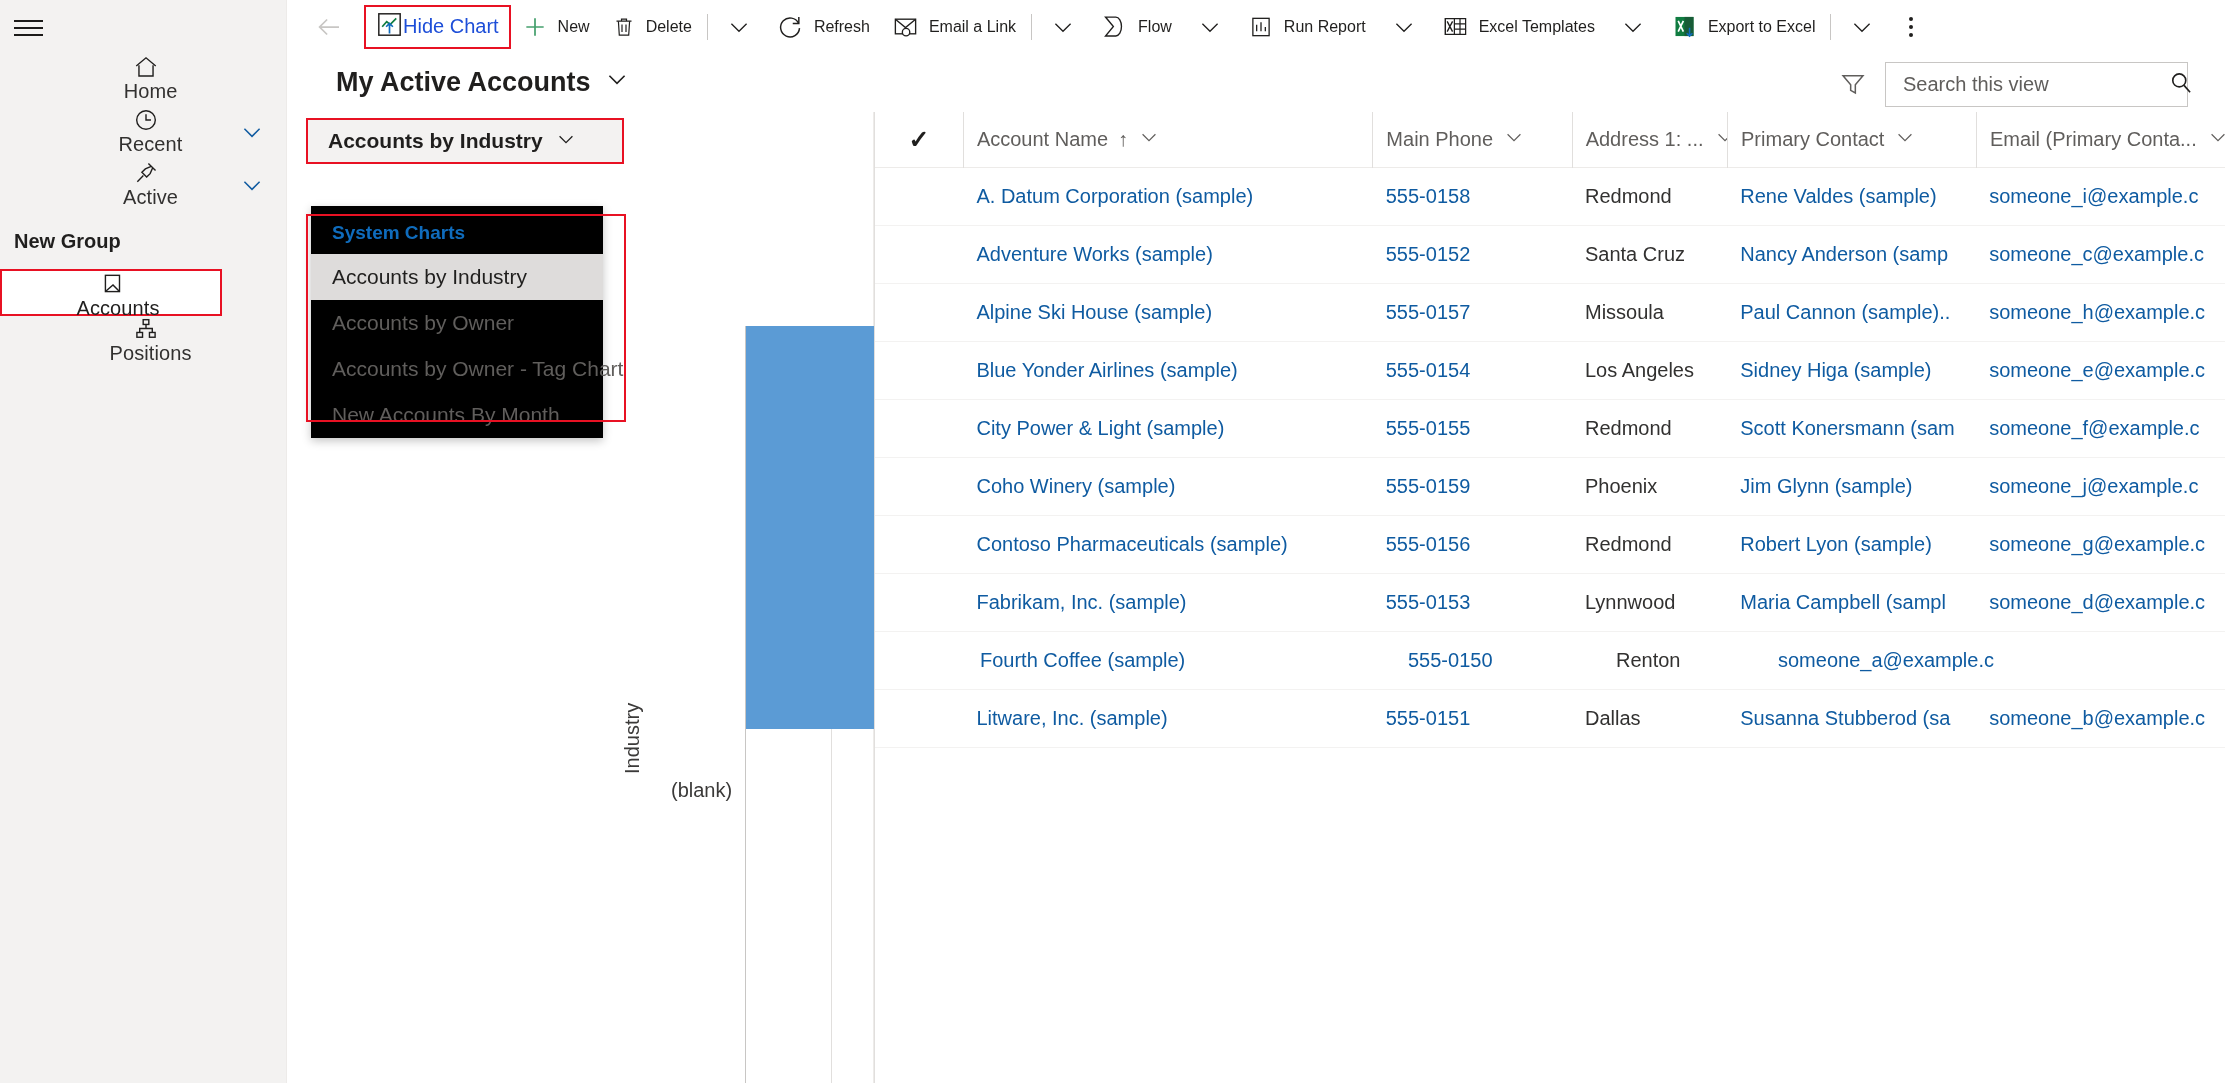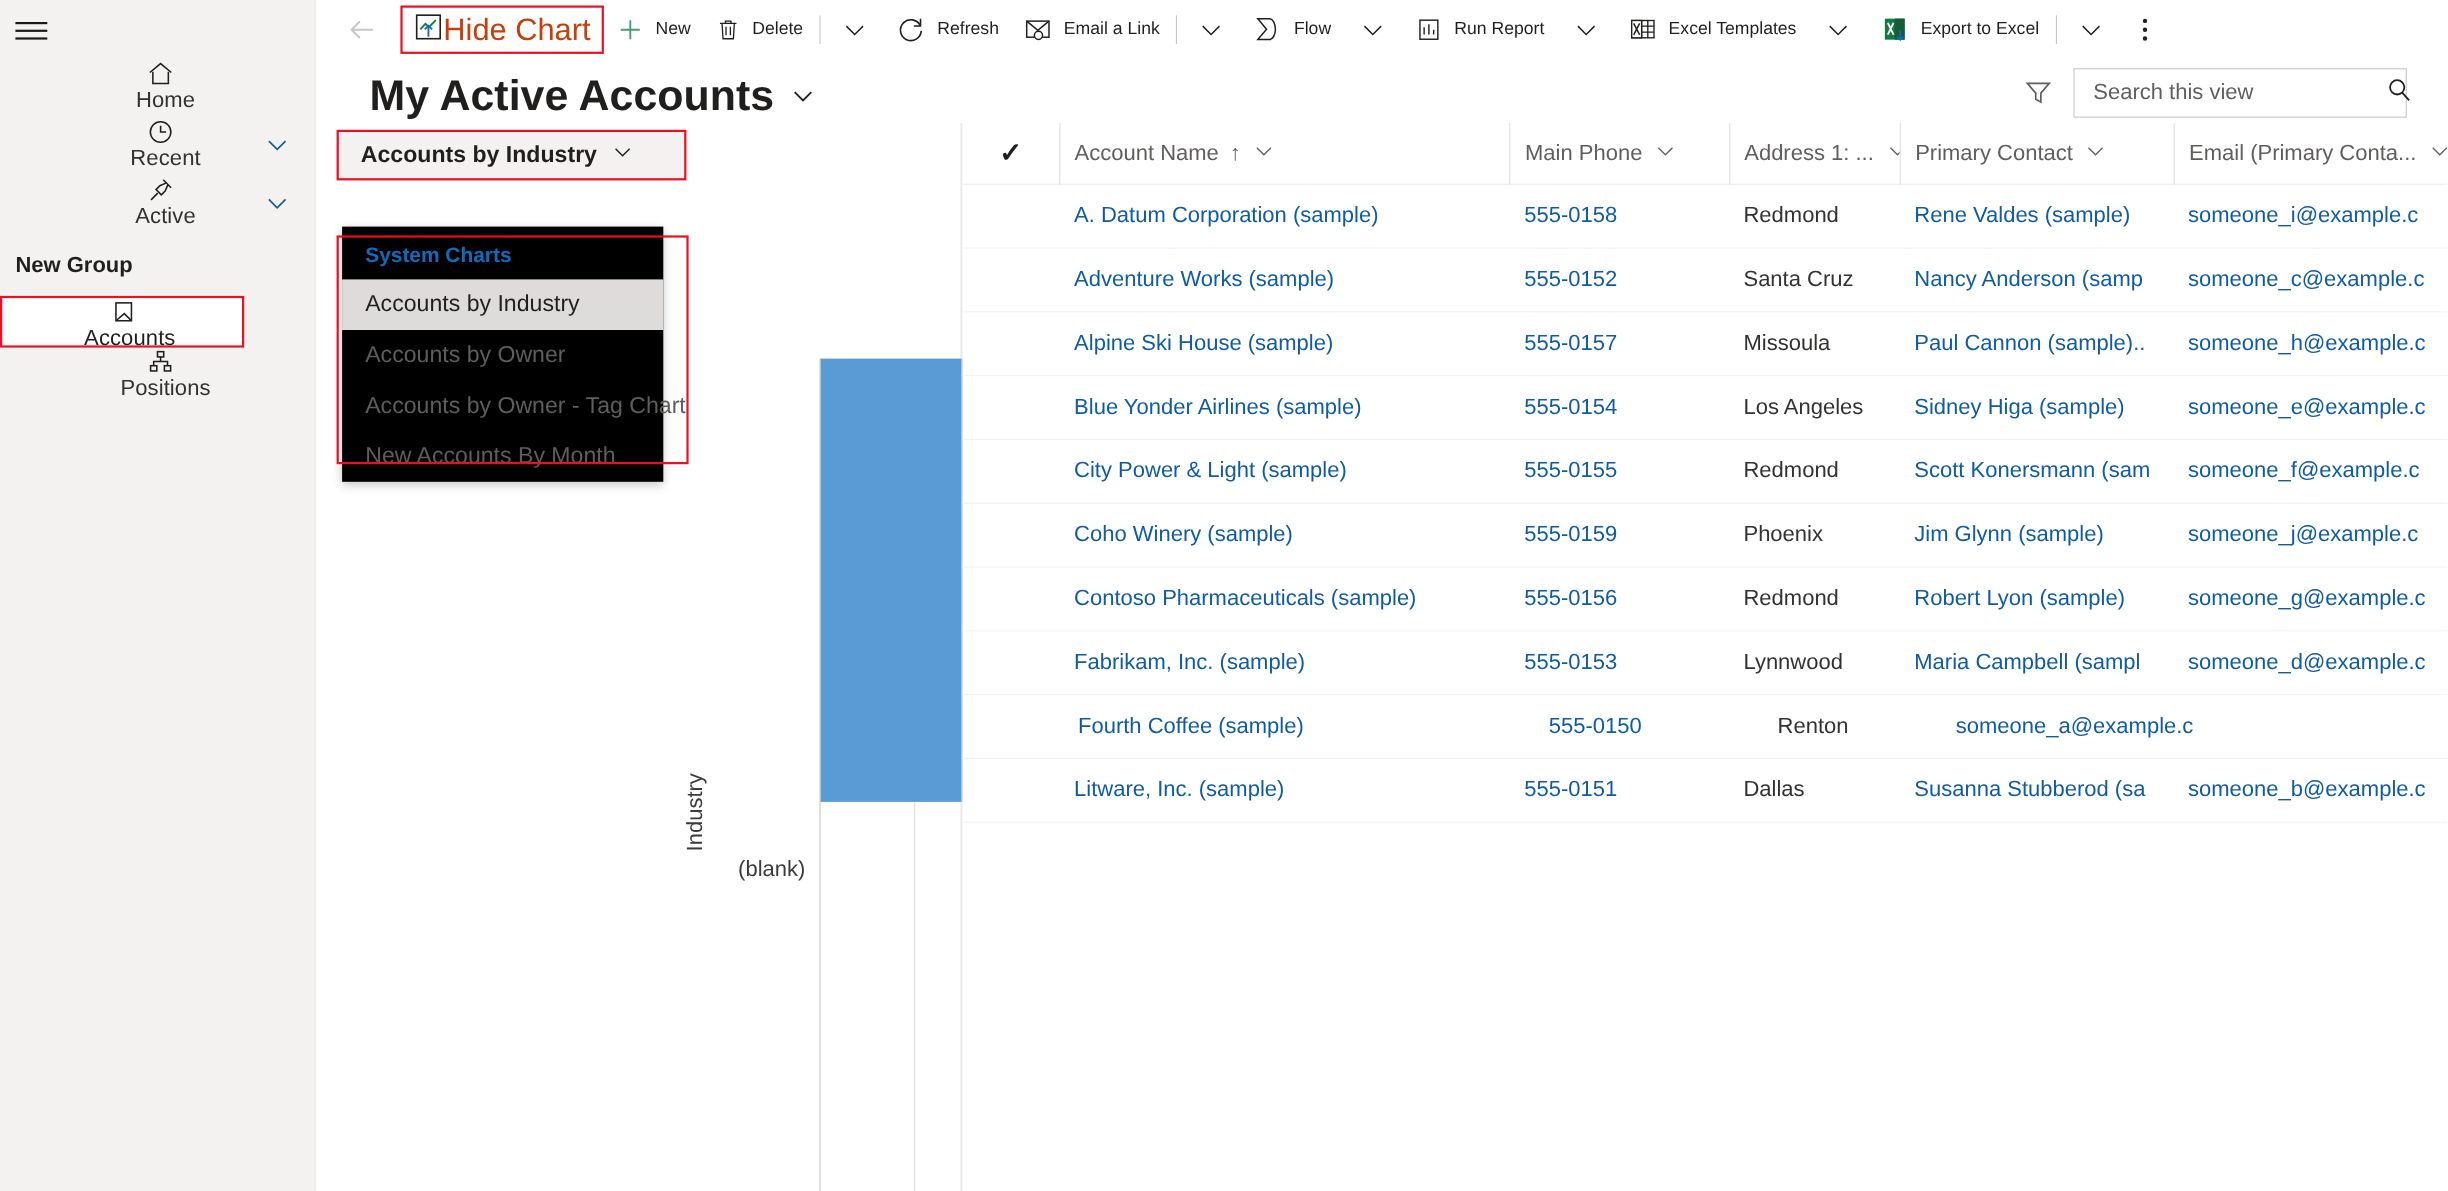--- a/index.html
+++ b/index.html
@@ -73,21 +73,21 @@
     border: 2px solid #e81123;
     height: 44px; display:flex; align-items:center; padding: 0 10px; margin-left: 2px;
   }
 
   
   .viewhdr {
     position: absolute; left: 288px; top: 54px; right: 0; height: 58px;
   }
   .view-title {
     position: absolute; left: 48px; top: 12px;
-    font-size: 39px; font-weight: 600; color: #201f1e;
+    font-size: 27px; font-weight: 600; color: #201f1e;
     display: flex; align-items: center;
   }
   .view-title .chev { margin-left: 13px; }
   .filter-icon { position: absolute; left: 1551px; top: 16px; cursor:pointer; }
   .searchbox {
     position: absolute; left: 1597px; top: 8px; width: 303px; height: 45px;
     border: 1px solid #c8c6c4; background:#fff;
     display: flex; align-items: center; padding: 0 12px 0 17px;
   }
   .searchbox input {
@@ -288,21 +288,21 @@
     </div>
 
     <div class="hide-chart-box">
       <span class="ico">
         <svg width="27" height="27" viewBox="0 0 24 24" fill="none" stroke="#201f1e" stroke-width="1.3">
           <rect x="2.5" y="2.5" width="19" height="19"></rect>
           <path d="M5.5 14 L9.5 9.5 L12.5 12 L18 6.5" stroke="#107c41" stroke-width="1.5"></path>
           <path d="M12 20 V11 M9 14 L12 11 L15 14" stroke="#0f6cbd" stroke-width="1.5"></path>
         </svg>
       </span>
-      <span style="font-size:28px;color:#c2410c;">Hide Chart</span>
+      <span style="font-size:20px;color:#1d4ed8;">Hide Chart</span>
     </div>
 
     <div class="cmd">
       <span class="ico">
         <svg width="26" height="26" viewBox="0 0 24 24" fill="none" stroke="#45a06d" stroke-width="1.6">
             <path d="M12 4 V20 M4 12 H20"></path>
           </svg>
       </span>
       <span>New</span>
     </div>

